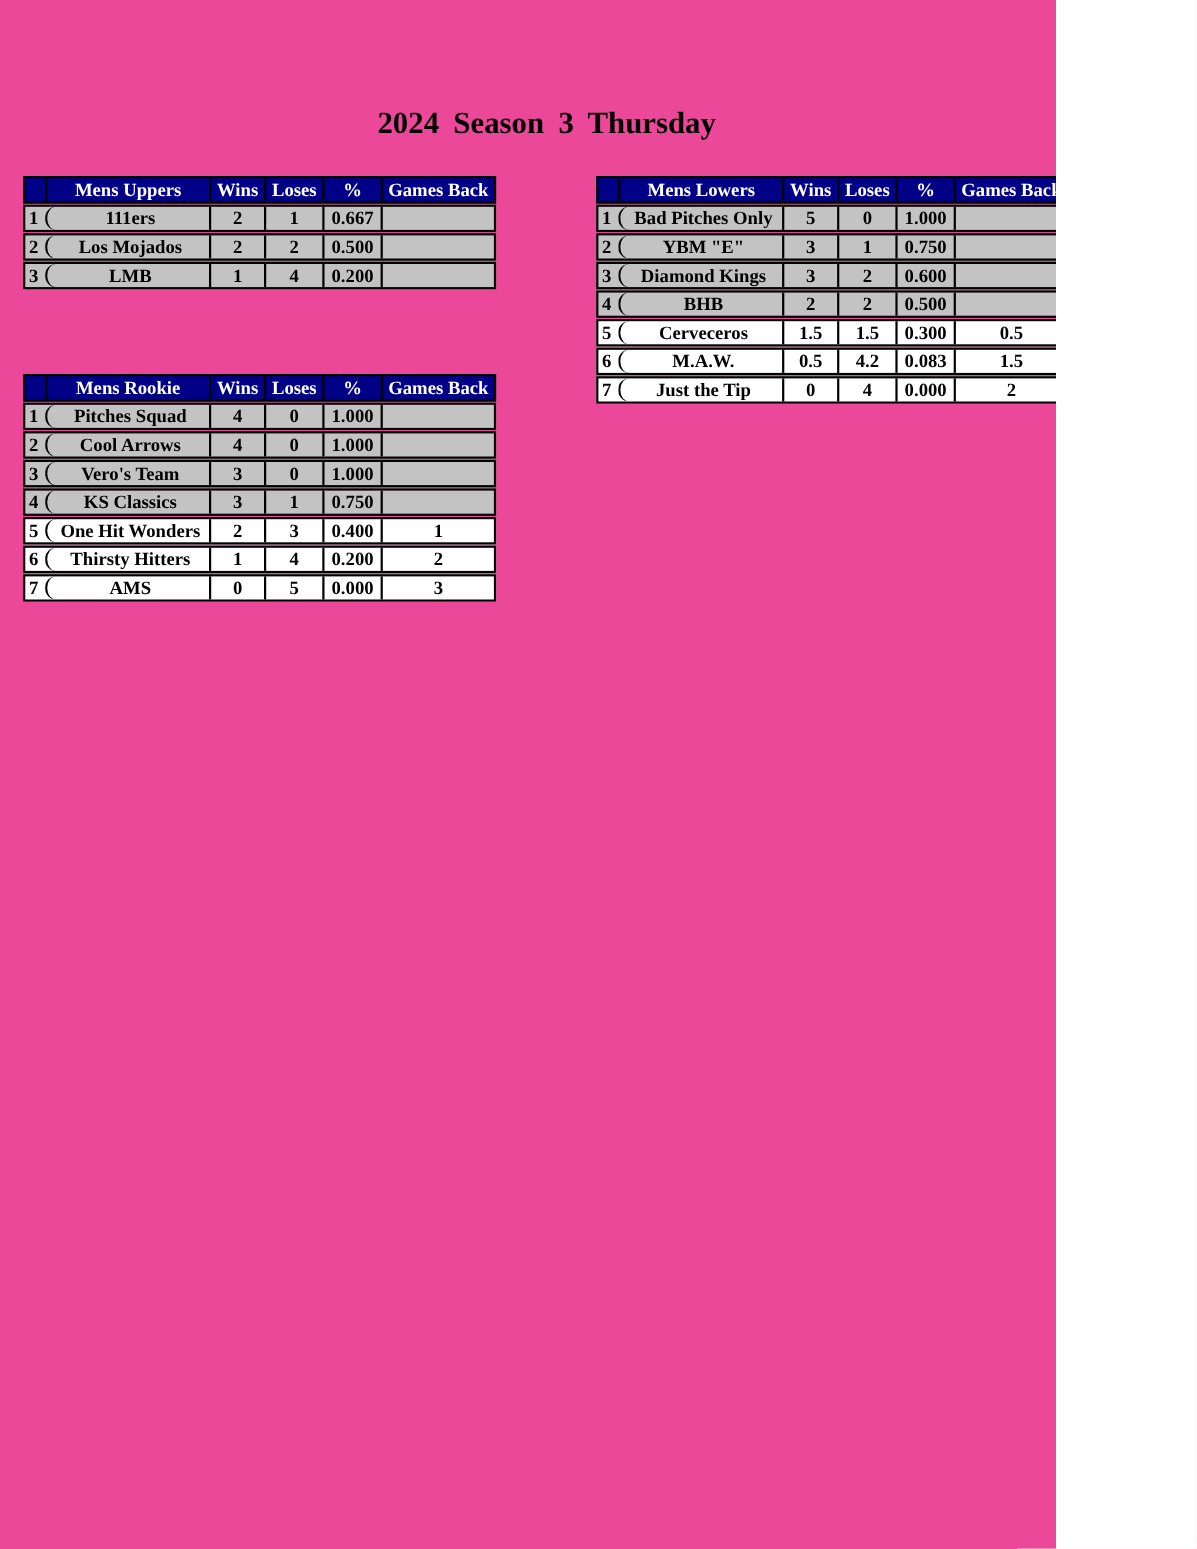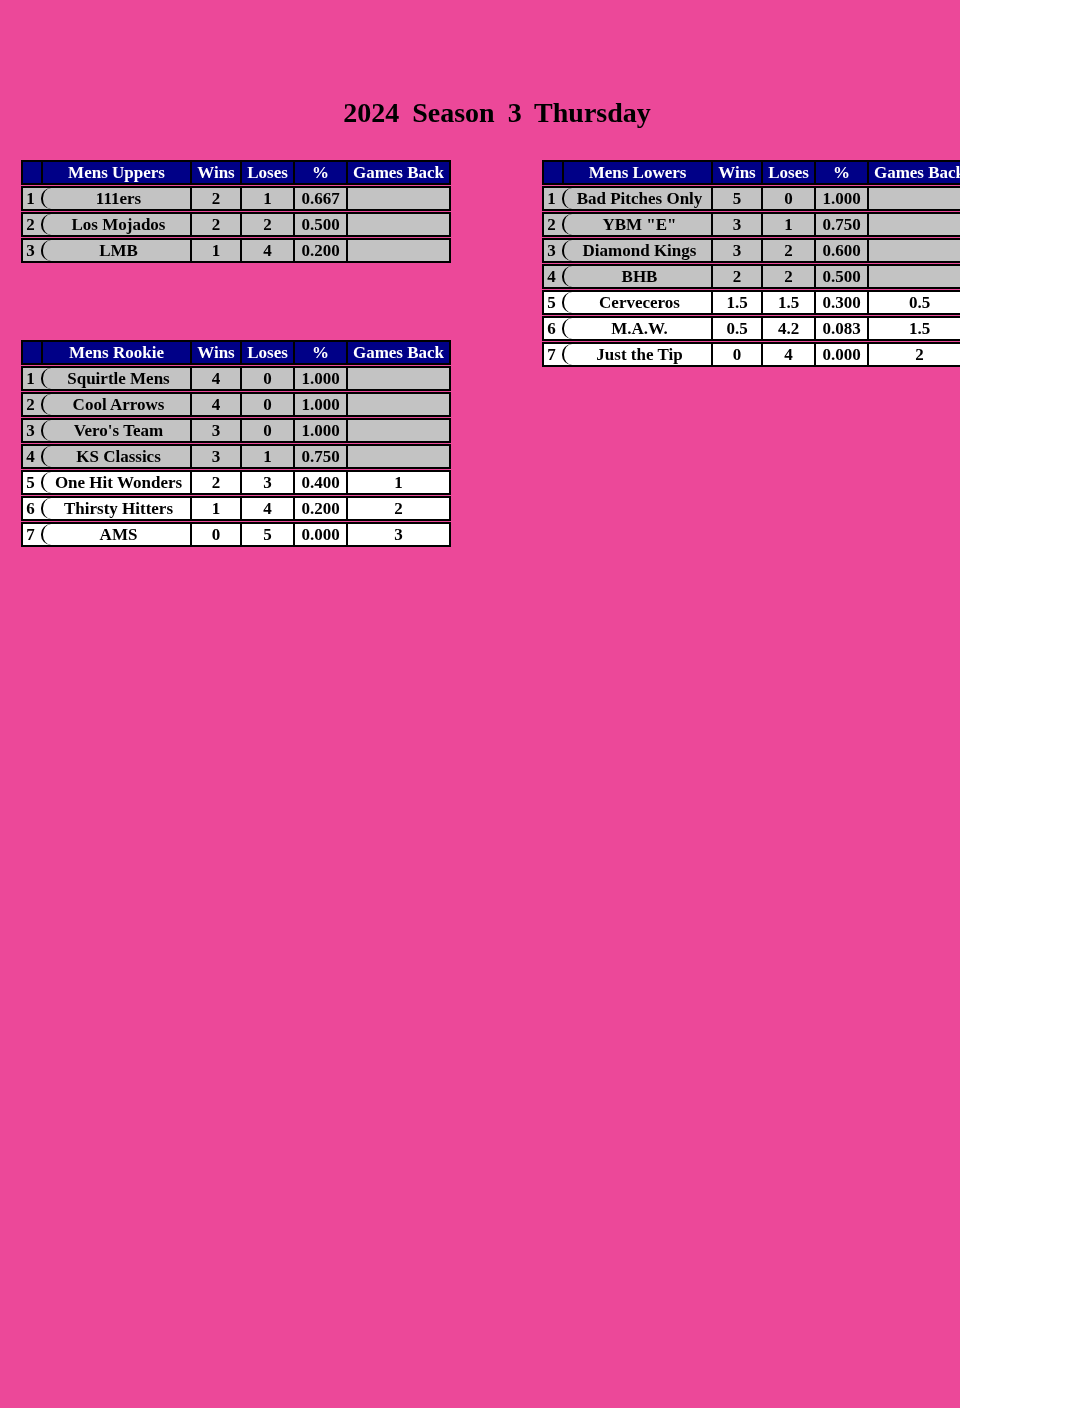--- a/index.html
+++ b/index.html
@@ -174,21 +174,21 @@
       <div class="t-row header-row">
         <div class="cell-rank"></div>
         <div class="">Mens Rookie</div>
         <div class="">Wins</div>
         <div class="">Loses</div>
         <div class="">%</div>
         <div class="">Games Back</div>
       </div>
       <div class="t-row row-shaded">
         <div class="cell-rank">1</div>
-        <div class="cell-team">Squirtle Mens</div>
+        <div class="cell-team">Pitches Squad</div>
         <div class="">4</div>
         <div class="">0</div>
         <div class="">1.000</div>
         <div class=""></div>
       </div>
       <div class="t-row row-shaded">
         <div class="cell-rank">2</div>
         <div class="cell-team">Cool Arrows</div>
         <div class="">4</div>
         <div class="">0</div>

